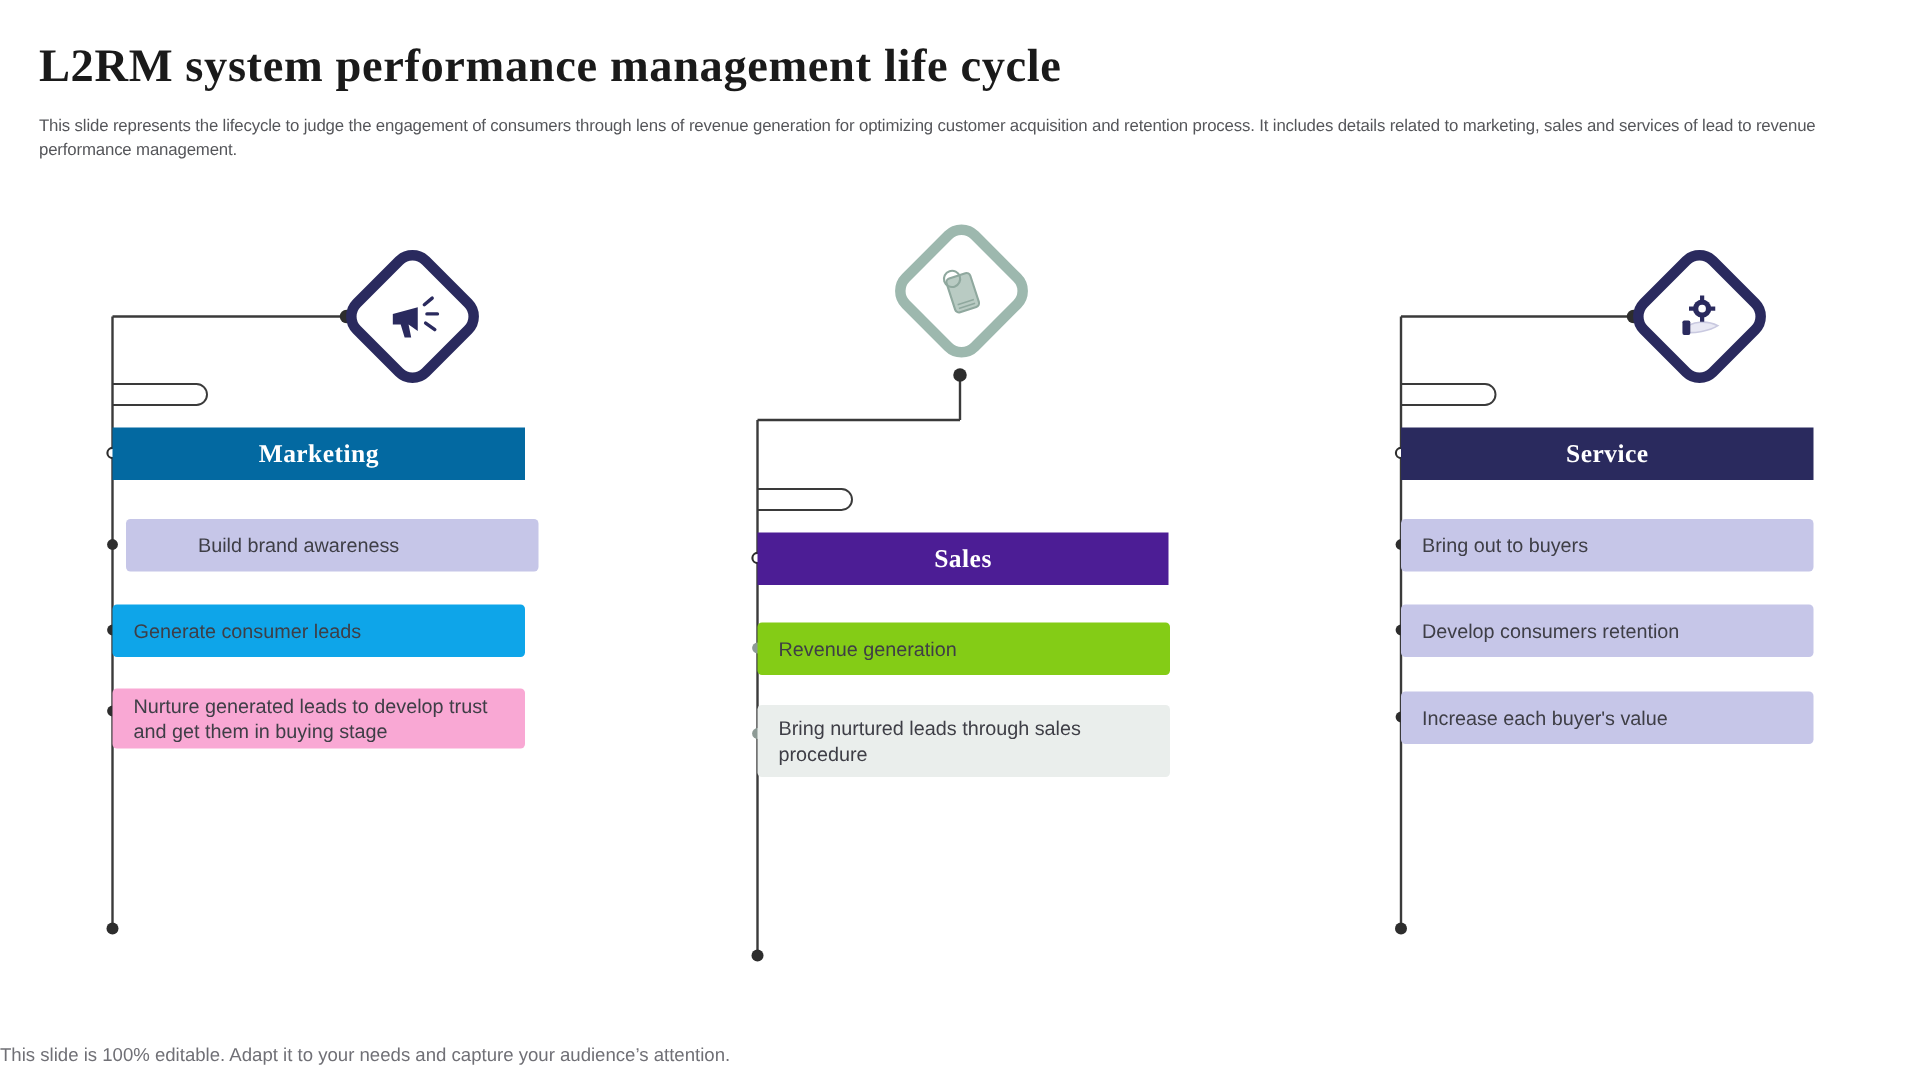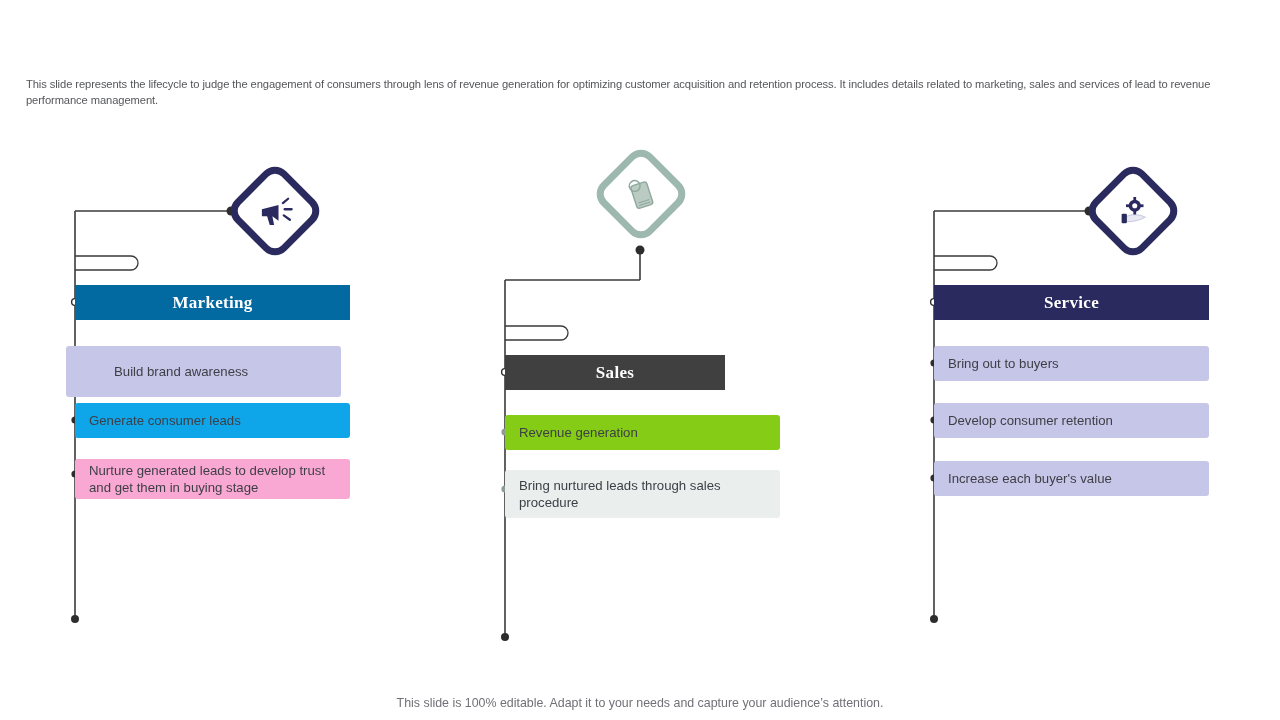--- a/index.html
+++ b/index.html
@@ -98,30 +98,30 @@
     align-items: center;
     justify-content: center;
   }
 
   
   .footer {
     position: absolute;
     left: 0;
     top: 696px;
     width: 1280px;
-    text-align: center;
     font-size: 12.4px;
     color: #707076;
   }
 </style>
 </head>
 <body>
 
 <div class="slide">
 
+  <div class="title">L2RM system performance management life cycle</div>
   <div class="subtitle">This slide represents the lifecycle to judge the engagement of consumers through lens of revenue generation for optimizing customer acquisition and retention process. It includes details related to marketing, sales and services of lead to revenue performance management.</div>
 
   <svg class="wires" viewBox="0 0 1280 720" xmlns="http://www.w3.org/2000/svg">
 
     <g>
       <path d="M75,211 L75,619" stroke="#3a3a3a" stroke-width="1.6" fill="none"></path>
       <path d="M75,211 L231,211" stroke="#3a3a3a" stroke-width="1.6" fill="none"></path>
       <path d="M75,256 L131,256 A7,7 0 0 1 131,270 L75,270" stroke="#3a3a3a" stroke-width="1.3" fill="none"></path>
       <circle cx="231" cy="211" r="4.5" fill="#2d2d2d"></circle>
       <circle cx="75" cy="619" r="4" fill="#2d2d2d"></circle>
@@ -160,38 +160,38 @@
   <div class="glyph" style="left:239px; top:175px;">
     <svg width="42" height="42" viewBox="0 0 48 48">
       <path d="M9,22 L9,30 L15,30 L18,40 L23,40 L21,30 L28,35 L28,17 Z" fill="#2a2a5e"></path>
       <path d="M33,15 L39,10 M35,22 L43,22 M34,29 L41,34" stroke="#2a2a5e" stroke-width="2.6" stroke-linecap="round" fill="none"></path>
     </svg>
   </div>
 
   <div class="column">
     <div class="col-header" style="left:75px; top:285px; width:275px; background:#0369a1;">Marketing</div>
 
-    <div class="item" style="left:66px; top:346px; width:275px; height:51px; background:#c6c6e8;padding-left:48px;">Build brand awareness</div>
+    <div class="item" style="left:84px; top:346px; width:275px; height:35px; background:#c6c6e8;padding-left:48px;">Build brand awareness</div>
     <div class="item" style="left:75px; top:403px; width:275px; height:35px; background:#0ea5e9;">Generate consumer leads</div>
     <div class="item two-line" style="left:75px; top:459px; width:275px; height:40px; background:#f9a8d4;">Nurture generated leads to develop trust and get them in buying stage</div>
   </div>
 
   <div class="diamond sage" style="left:605px; top:158px;"></div>
   <div class="glyph" style="left:605px; top:158px;">
     <svg width="42" height="42" viewBox="0 0 48 48">
       <g transform="rotate(-18 24 24)">
         <rect x="15" y="12" width="19" height="27" rx="3" fill="#b9cbc3" stroke="#8fa89e" stroke-width="1.6"></rect>
         <circle cx="20" cy="13" r="6.2" fill="none" stroke="#8fa89e" stroke-width="1.6"></circle>
         <path d="M18,33 L31,33 M18,36 L31,36" stroke="#8fa89e" stroke-width="1.2"></path>
       </g>
     </svg>
   </div>
 
   <div class="column">
-    <div class="col-header" style="left:505px; top:355px; width:220px; background:#404040;">Sales</div>
+    <div class="col-header" style="left:505px; top:355px; width:274px; background:#4c1d95;">Sales</div>
 
     <div class="item" style="left:505px; top:415px; width:275px; height:35px; background:#84cc16;">Revenue generation</div>
     <div class="item two-line" style="left:505px; top:470px; width:275px; height:48px; background:#eaeeec;">Bring nurtured leads through sales procedure</div>
   </div>
 
   <div class="diamond" style="left:1097px; top:175px;"></div>
   <div class="glyph" style="left:1097px; top:175px;">
     <svg width="42" height="42" viewBox="0 0 48 48">
       <path d="M12,34 C18,27 30,27 38,31 C32,35 20,37 12,36 Z" fill="#e9e9f4" stroke="#c9c9e0" stroke-width="1.2"></path>
       <rect x="11" y="27" width="6" height="11" rx="1.4" fill="#2a2a5e"></rect>
@@ -203,19 +203,19 @@
         <rect x="31.6" y="16.4" width="4.4" height="3.2"></rect>
       </g>
       <circle cx="26" cy="18" r="2.9" fill="#ffffff"></circle>
     </svg>
   </div>
 
   <div class="column">
     <div class="col-header" style="left:934px; top:285px; width:275px; background:#2a2a5e;">Service</div>
 
     <div class="item" style="left:934px; top:346px; width:275px; height:35px; background:#c6c6e8;">Bring out to buyers</div>
-    <div class="item" style="left:934px; top:403px; width:275px; height:35px; background:#c6c6e8;">Develop consumer retention</div>
+    <div class="item" style="left:934px; top:403px; width:275px; height:35px; background:#c6c6e8;">Develop consumers retention</div>
     <div class="item" style="left:934px; top:461px; width:275px; height:35px; background:#c6c6e8;text-align:right;">Increase each buyer's value</div>
   </div>
 
   <div class="footer">This slide is 100% editable. Adapt it to your needs and capture your audience’s attention.</div>
 
 </div>
 
 </body></html>

